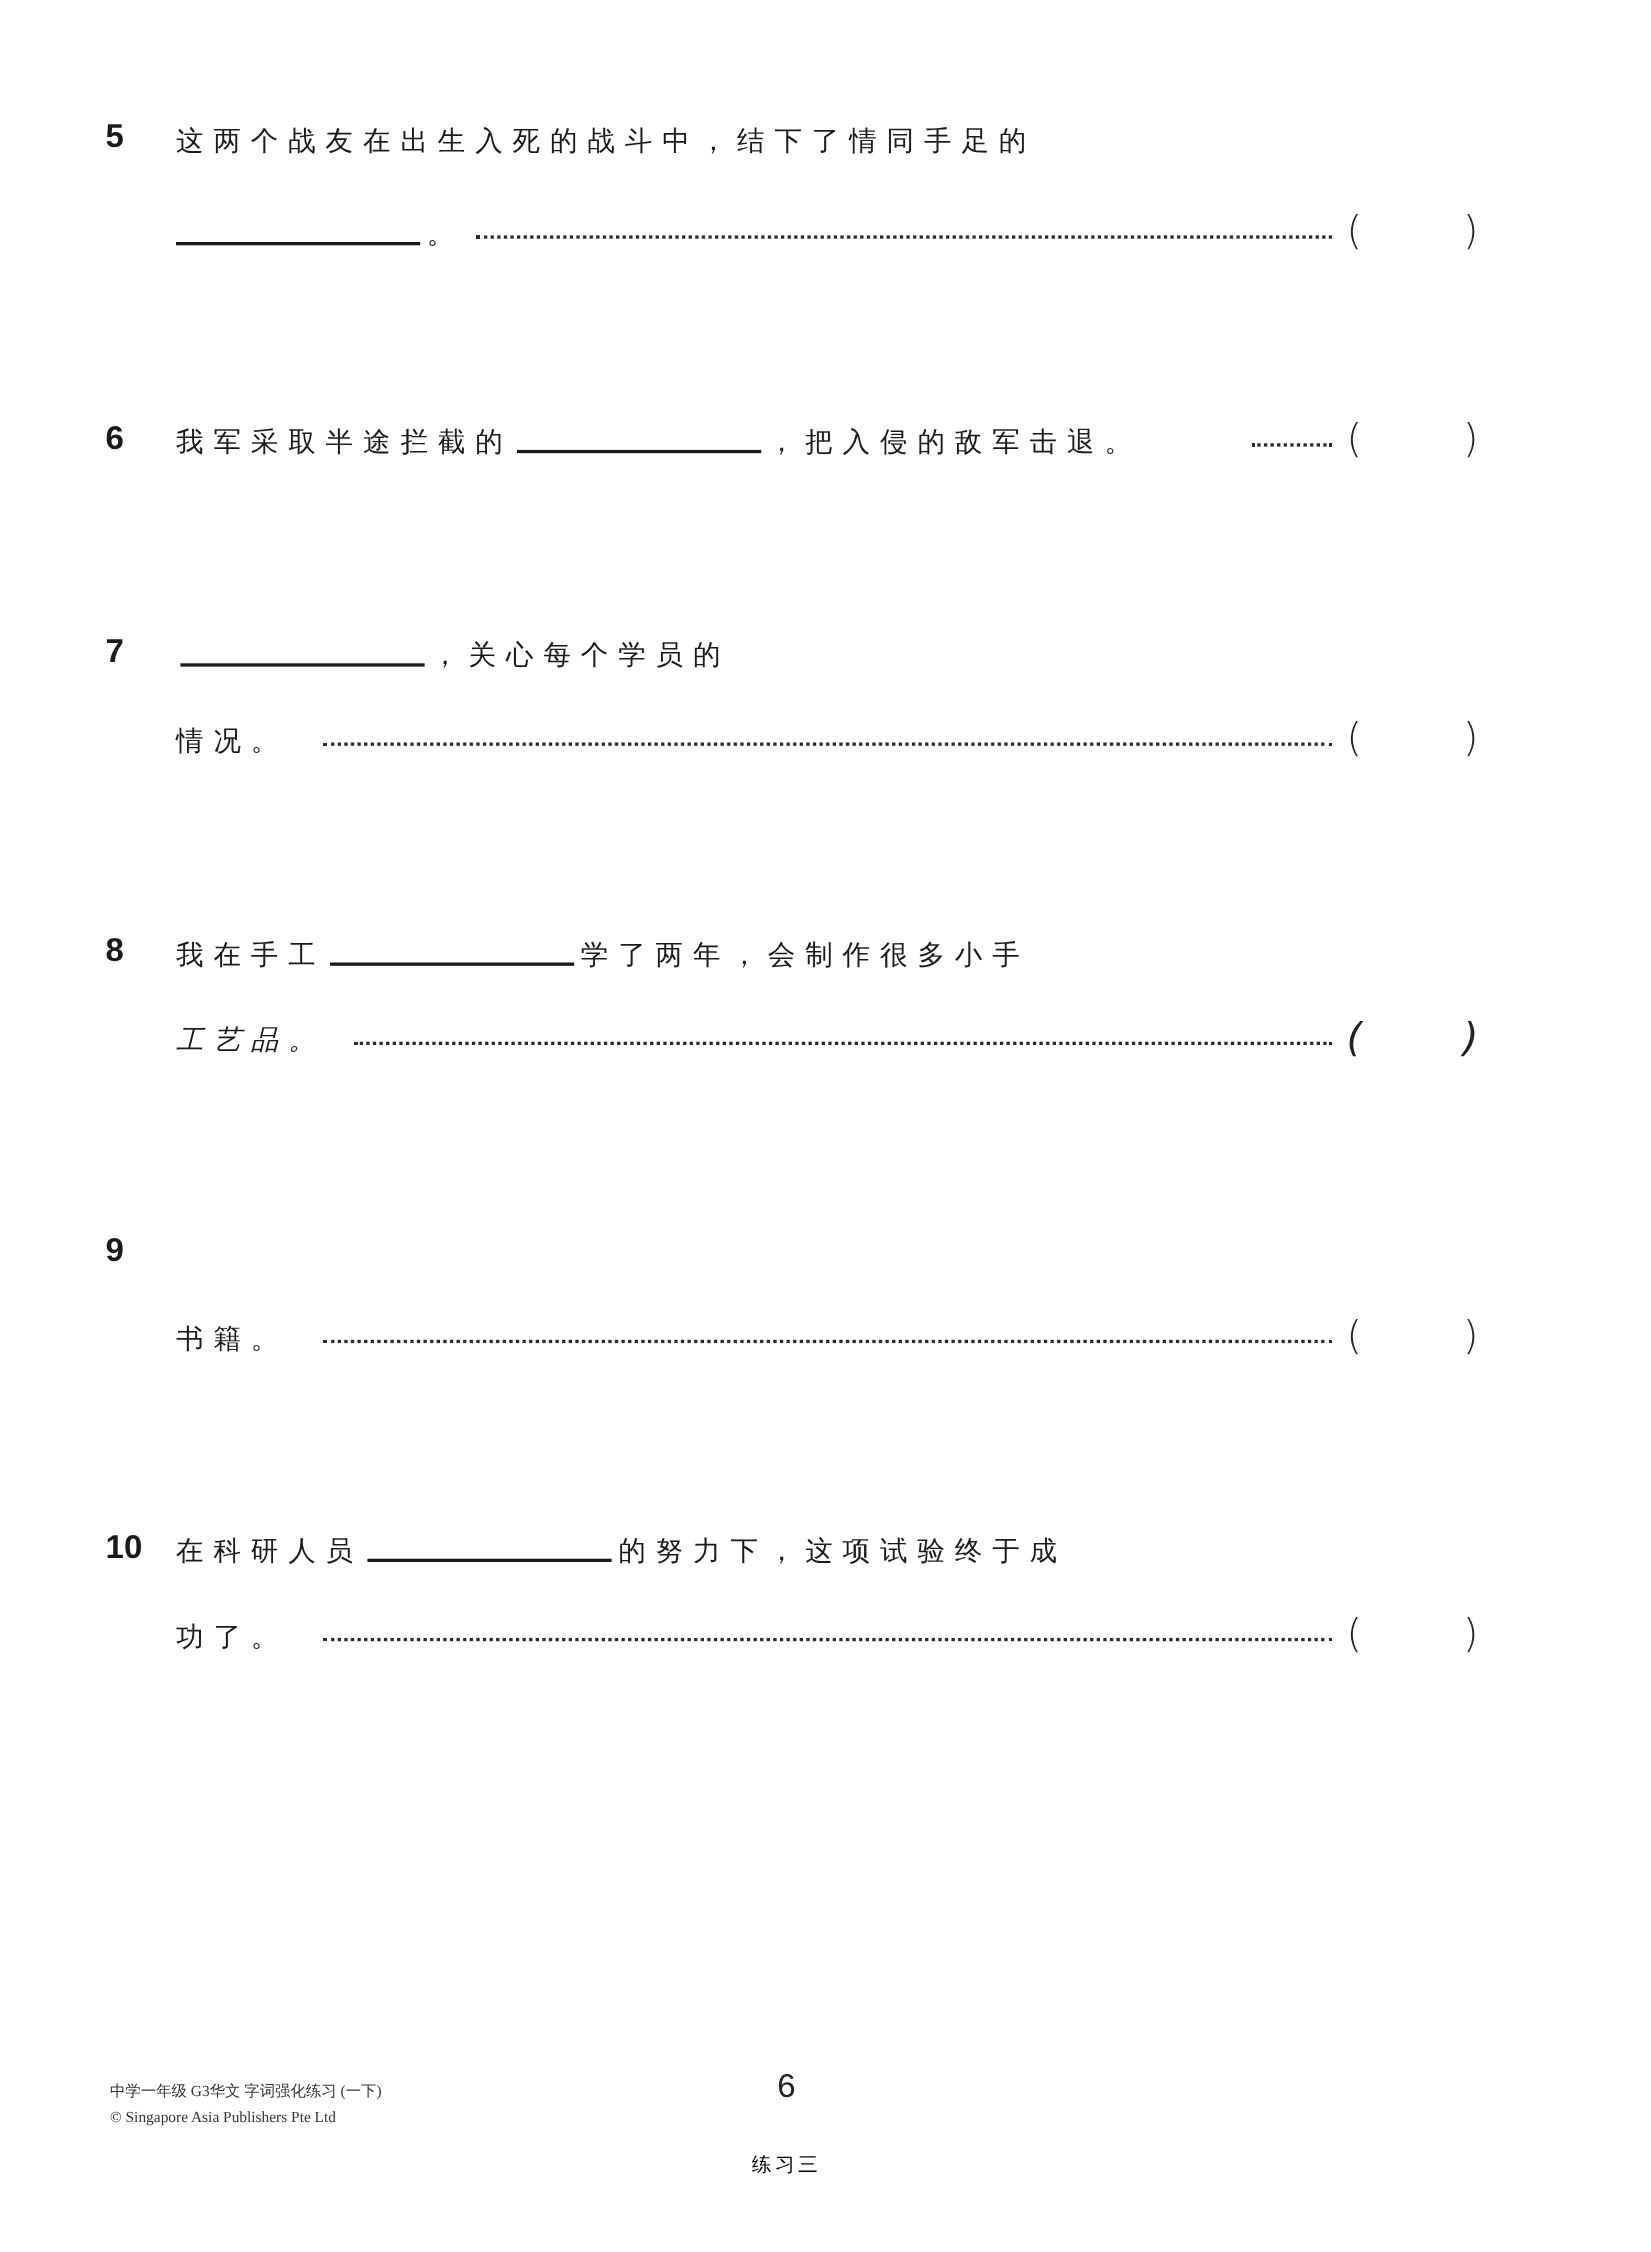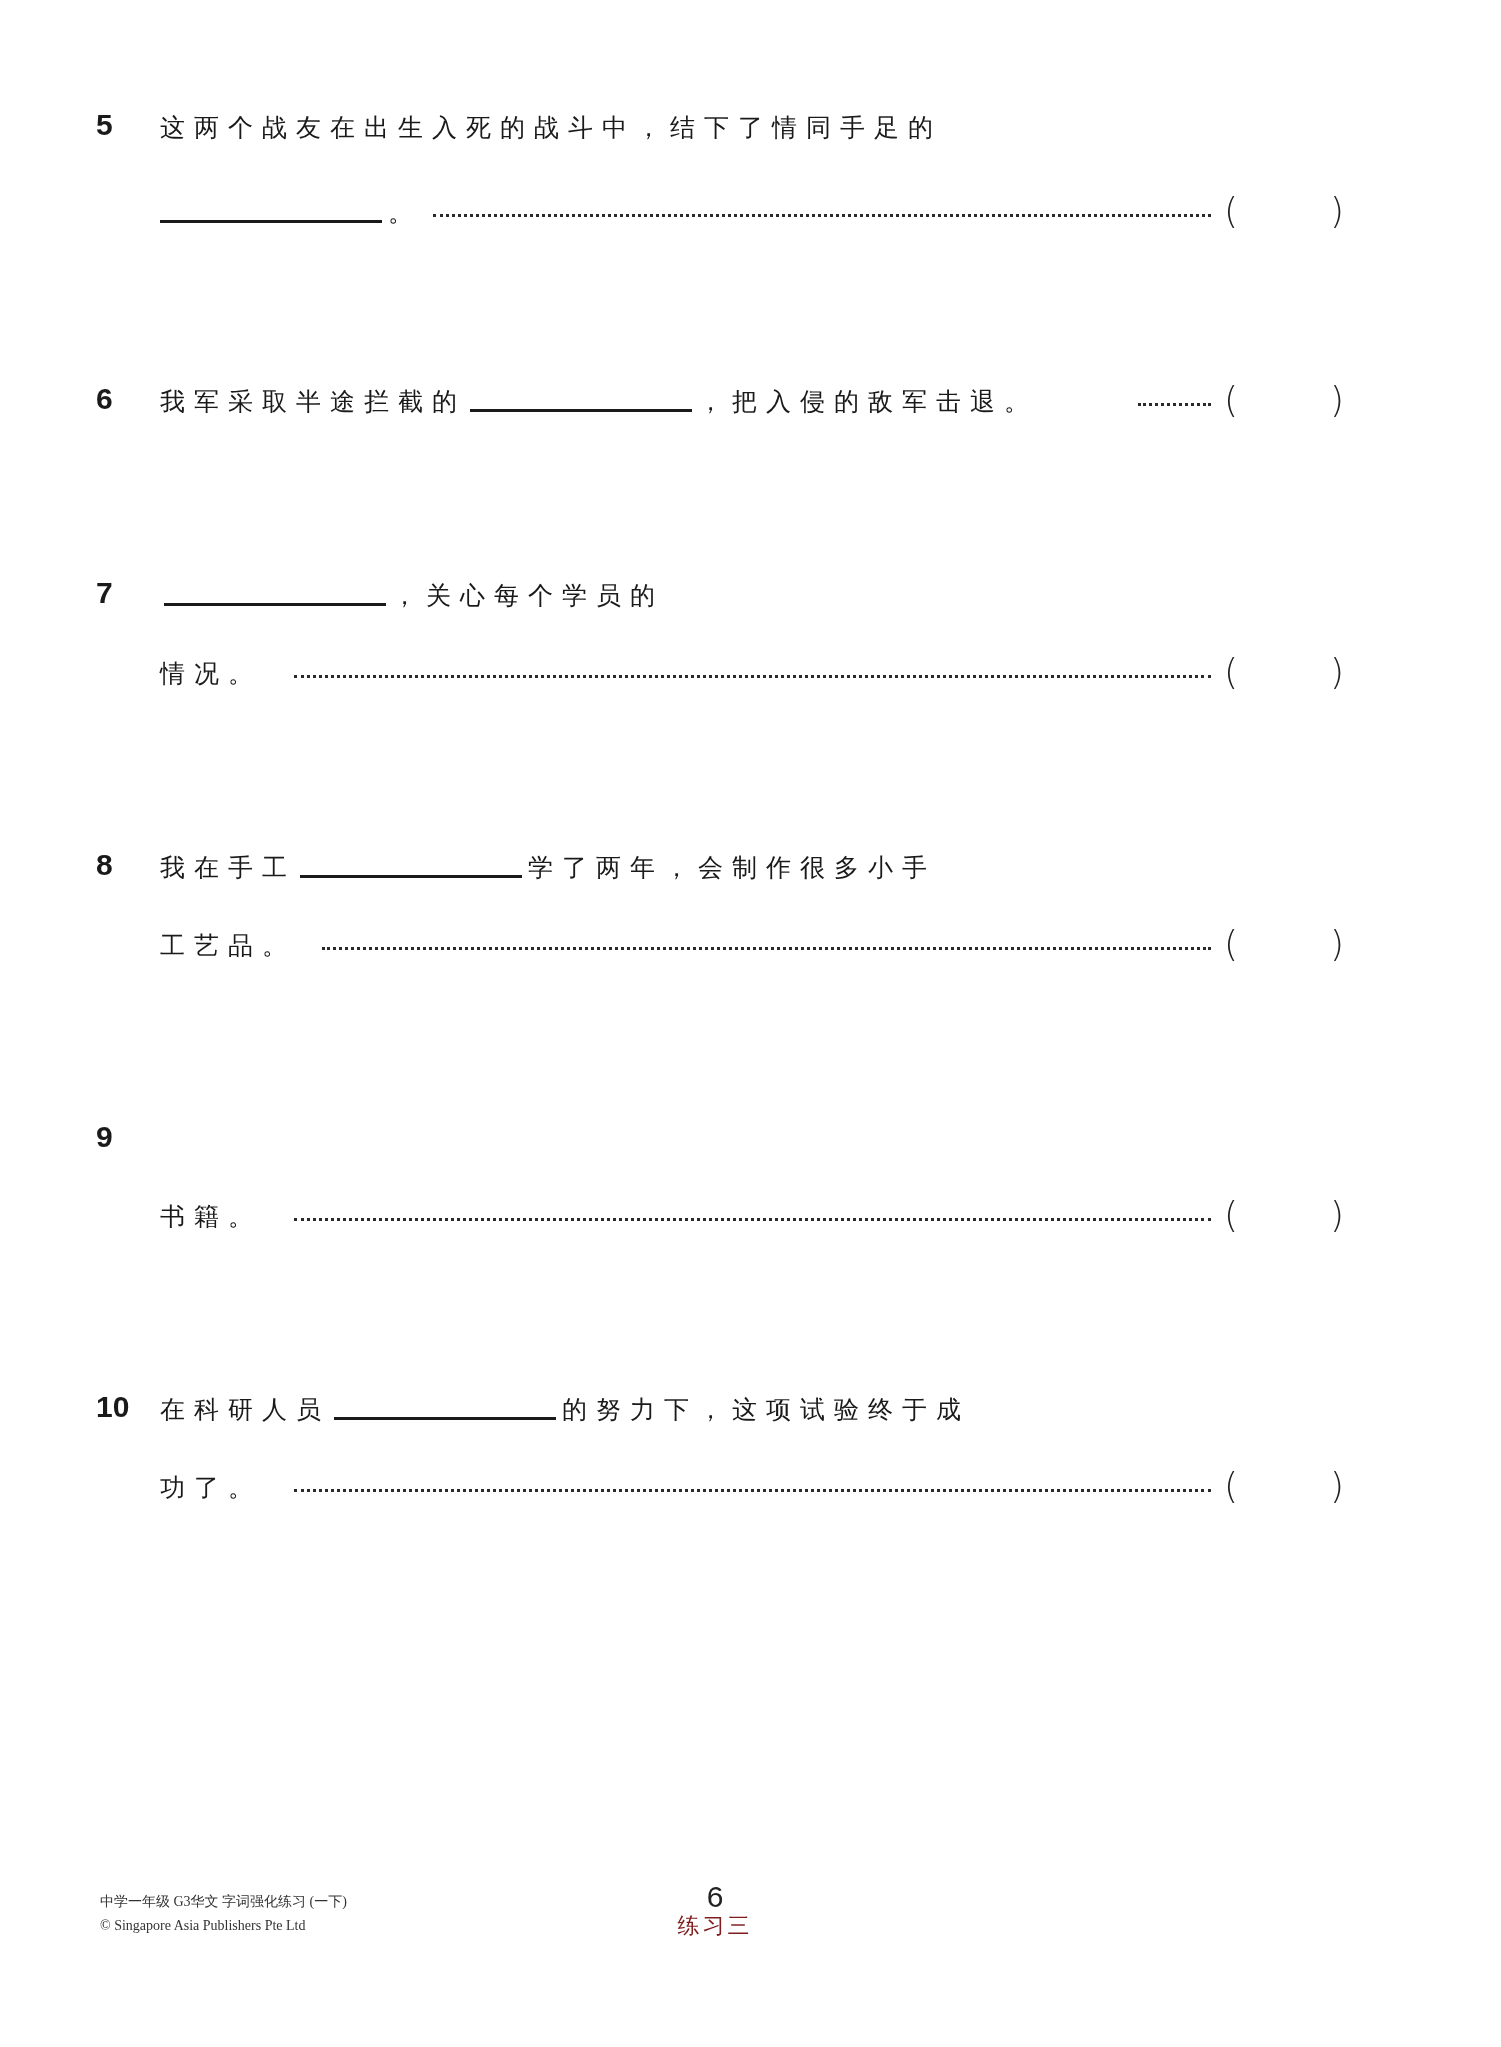--- a/index.html
+++ b/index.html
@@ -41,21 +41,21 @@
     position: absolute; left: 100px; top: 1890px;
     font-family: "Liberation Serif", serif; font-size: 14px; line-height: 24px; color: #333;
   }
   .footer-center {
     position: absolute; left: 665px; top: 1880px; width: 100px; text-align: center;
   }
   .page-num {
     font-family: "Liberation Sans", sans-serif; font-size: 30px; color: #222; line-height: 34px;
   }
   .section {
-    font-size: 22px; color: #7f1d1d; letter-spacing: 3px; line-height: 24px;
+    font-size: 18px; color: #000000; letter-spacing: 3px; line-height: 24px; margin-top: 43px;
   }
 </style>
 </head>
 <body>
 
 <div class="q">
   <div class="line" style="top:98px;">
     <span class="num">5</span>
     <span class="text">
       <span>这两个战友在出生入死的战斗中，结下了情同手足的</span>
@@ -106,21 +106,21 @@
 
 <div class="q">
   <div class="line" style="top:838px;">
     <span class="num">8</span>
     <span class="text">
       <span>我在手工</span>
       <span class="blank"></span>
       <span>学了两年，会制作很多小手</span>
     </span>
   </div>
-  <div class="line" style="top:916px;">
+  <div class="line" style="top:916px;font-style:italic;">
     <span class="text">
       <span>工艺品。</span>
     </span>
     <span class="dots" style="left:322px; width:889px;"></span>
     <span class="paren l">(</span>
     <span class="paren r">)</span>
   </div>
 </div>
 
 <div class="q">

